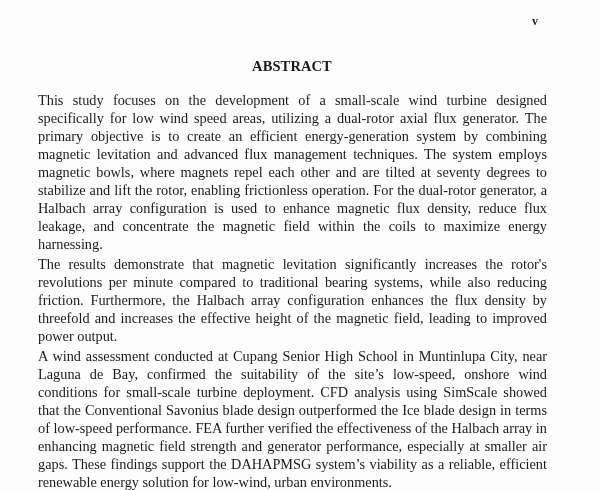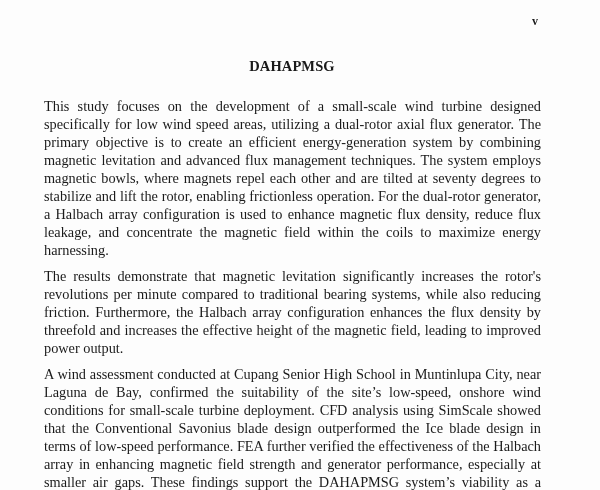--- a/index.html
+++ b/index.html
@@ -37,27 +37,27 @@
     .body-text {
       position: absolute;
       top: 89px;
       left: 36px;
       width: 513px;
       font-size: 14.3px;
       line-height: 18px;
       text-align: justify;
     }
     .body-text p {
-      margin: 8px;
+      margin: 2px;
     }
   </style>
 </head>
 <body>
 
 <div class="page-number">v</div>
 
-<div class="title">DAHAPMSG</div>
+<div class="title">ABSTRACT</div>
 
 <div class="body-text">
   <p>This study focuses on the development of a small-scale wind turbine designed specifically for low wind speed areas, utilizing a dual-rotor axial flux generator. The primary objective is to create an efficient energy-generation system by combining magnetic levitation and advanced flux management techniques. The system employs magnetic bowls, where magnets repel each other and are tilted at seventy degrees to stabilize and lift the rotor, enabling frictionless operation. For the dual-rotor generator, a Halbach array configuration is used to enhance magnetic flux density, reduce flux leakage, and concentrate the magnetic field within the coils to maximize energy harnessing.</p>
   <p>The results demonstrate that magnetic levitation significantly increases the rotor's revolutions per minute compared to traditional bearing systems, while also reducing friction. Furthermore, the Halbach array configuration enhances the flux density by threefold and increases the effective height of the magnetic field, leading to improved power output.</p>
   <p>A wind assessment conducted at Cupang Senior High School in Muntinlupa City, near Laguna de Bay, confirmed the suitability of the site’s low-speed, onshore wind conditions for small-scale turbine deployment. CFD analysis using SimScale showed that the Conventional Savonius blade design outperformed the Ice blade design in terms of low-speed performance. FEA further verified the effectiveness of the Halbach array in enhancing magnetic field strength and generator performance, especially at smaller air gaps. These findings support the DAHAPMSG system’s viability as a reliable, efficient renewable energy solution for low-wind, urban environments.</p>
 </div>
 
 </body></html>

